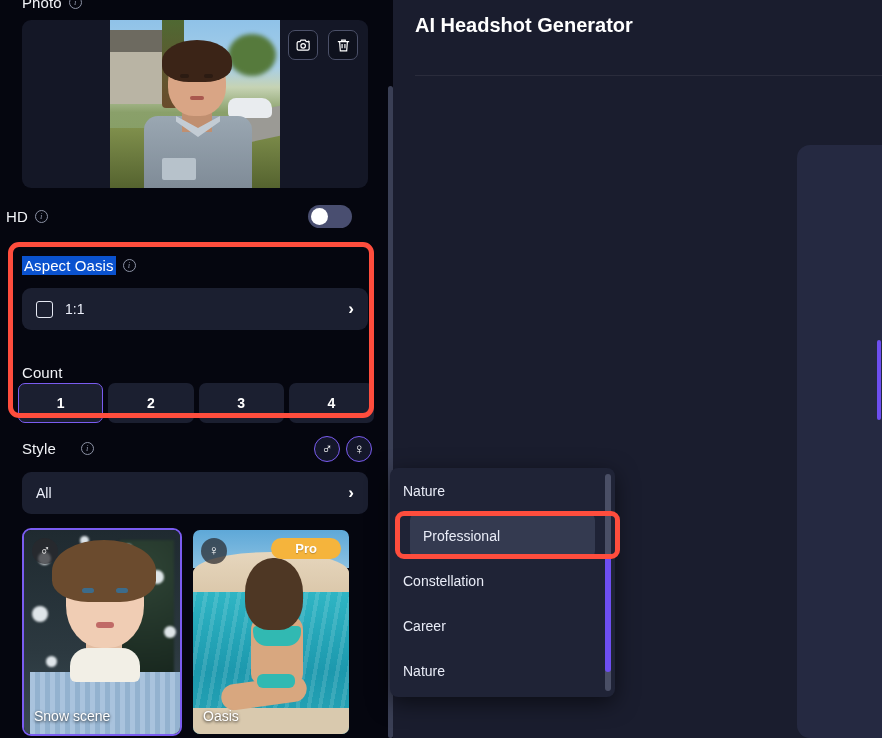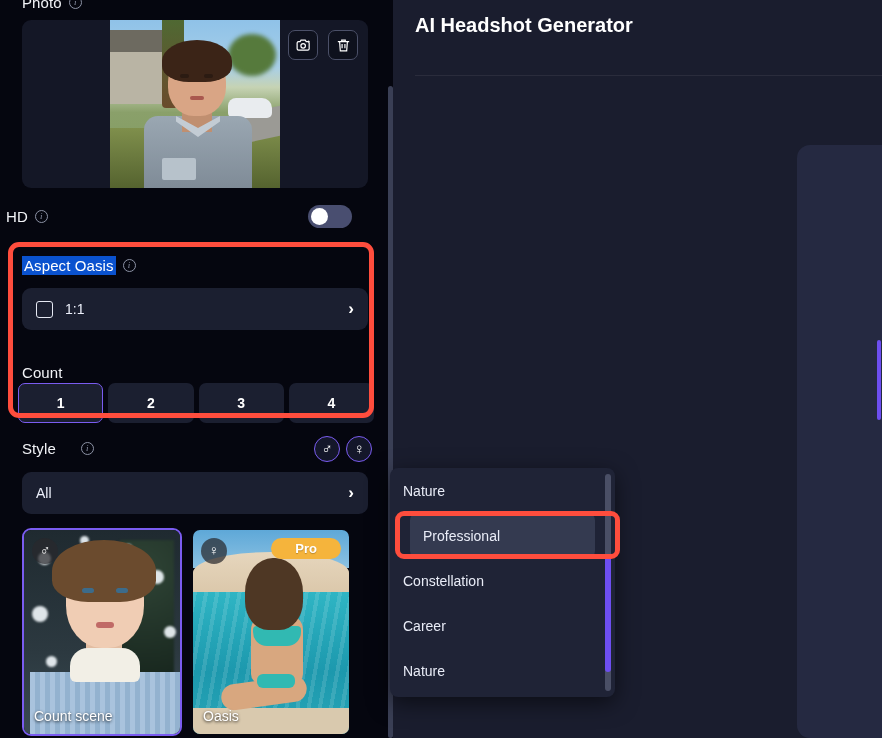--- a/index.html
+++ b/index.html
@@ -361,21 +361,21 @@
         <div class="sn-flake" style="left:100px; top:14px;  width:8px;  height:8px;"></div>
         <div class="sn-sweater"></div>
         <div class="sn-neck"></div>
         <div class="sn-turtle"></div>
         <div class="sn-face"></div>
         <div class="sn-hair"></div>
         <div class="sn-eyeL"></div>
         <div class="sn-eyeR"></div>
         <div class="sn-lip"></div>
         <div class="thumb-badge">♂</div>
-        <div class="thumb-caption">Count scene</div>
+        <div class="thumb-caption">Snow scene</div>
       </div>
       <div class="thumb">
         <div class="oa-sky"></div>
         <div class="oa-dune"></div>
         <div class="oa-water"></div>
         <div class="oa-ripple"></div>
         <div class="oa-sand"></div>
         <div class="oa-leg"></div>
         <div class="oa-torso"></div>
         <div class="oa-bottom"></div>

